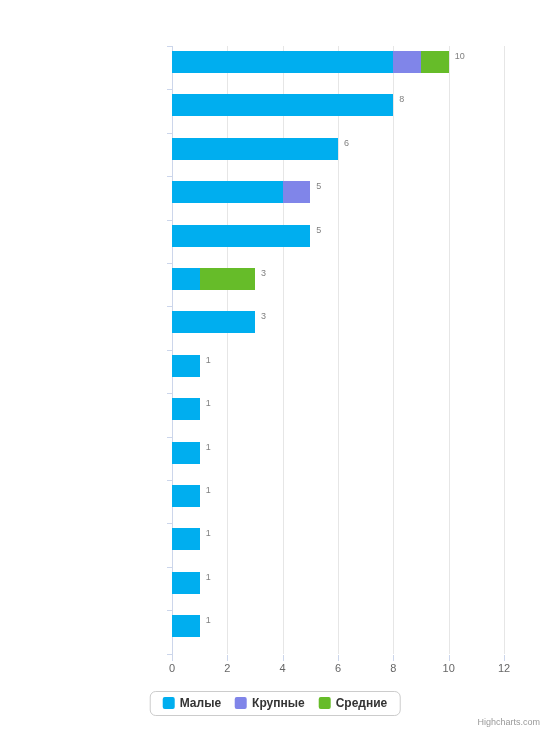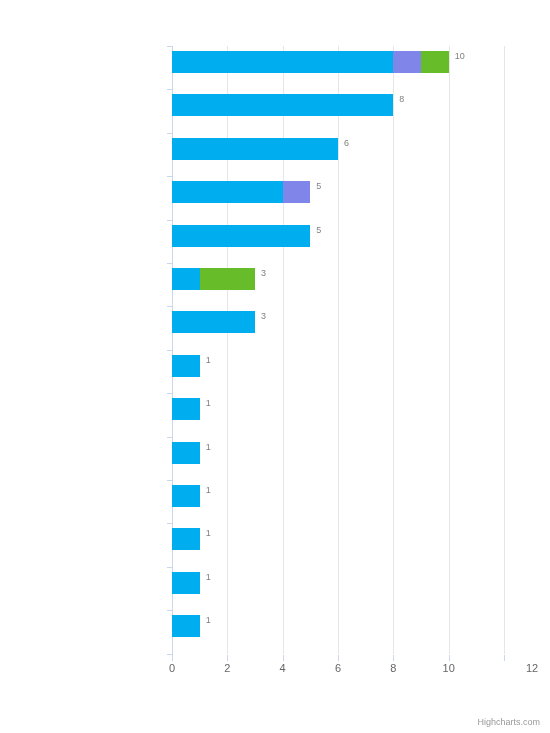--- a/index.html
+++ b/index.html
@@ -262,23 +262,37 @@
       <div class="x-label" style="left: 227.333px;">2</div>
       <div class="x-tick-mark" style="left: 282.667px;"></div>
       <div class="x-label" style="left: 282.667px;">4</div>
       <div class="x-tick-mark" style="left: 338px;"></div>
       <div class="x-label" style="left: 338px;">6</div>
       <div class="x-tick-mark" style="left: 393.333px;"></div>
       <div class="x-label" style="left: 393.333px;">8</div>
       <div class="x-tick-mark" style="left: 448.667px;"></div>
       <div class="x-label" style="left: 448.667px;">10</div>
       <div class="x-tick-mark" style="left: 504px;"></div>
-      <div class="x-label" style="left: 532px;">12</div>
+      <div class="x-label" style="left: 504px;">12</div>
     </div>
 
+  <div id="legend-box">
+      <div class="legend-item">
+        <span class="legend-swatch" style="background: rgb(0, 174, 239);"></span>
+        <span class="legend-text">Малые</span>
+      </div>
+      <div class="legend-item">
+        <span class="legend-swatch" style="background: rgb(128, 133, 233);"></span>
+        <span class="legend-text">Крупные</span>
+      </div>
+      <div class="legend-item">
+        <span class="legend-swatch" style="background: rgb(102, 188, 41);"></span>
+        <span class="legend-text">Средние</span>
+      </div>
+    </div>
 
   <div id="credits">Highcharts.com</div>
 
 <div class="y-tick-mark" style="top: 46px;"></div>
     <div class="y-tick-mark" style="top: 89.4px;"></div>
     <div class="y-tick-mark" style="top: 132.8px;"></div>
     <div class="y-tick-mark" style="top: 176.2px;"></div>
     <div class="y-tick-mark" style="top: 219.6px;"></div>
     <div class="y-tick-mark" style="top: 263px;"></div>
     <div class="y-tick-mark" style="top: 306.4px;"></div>

